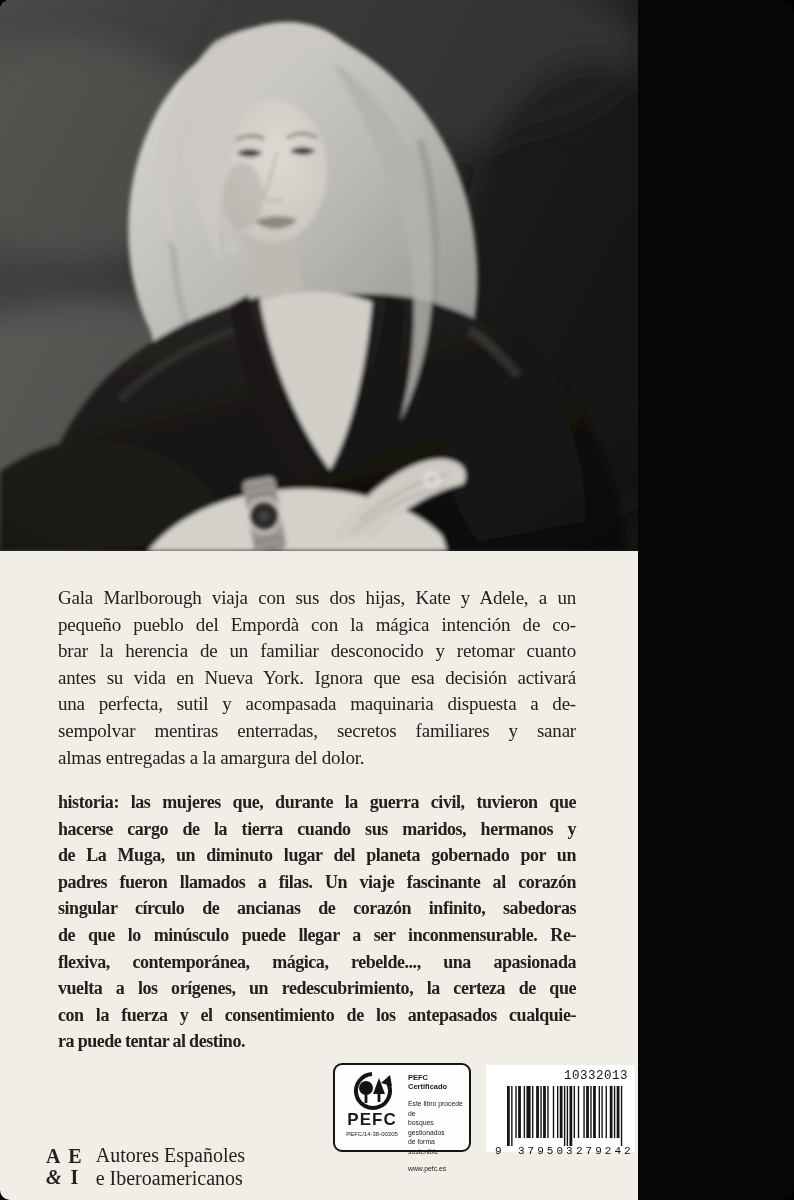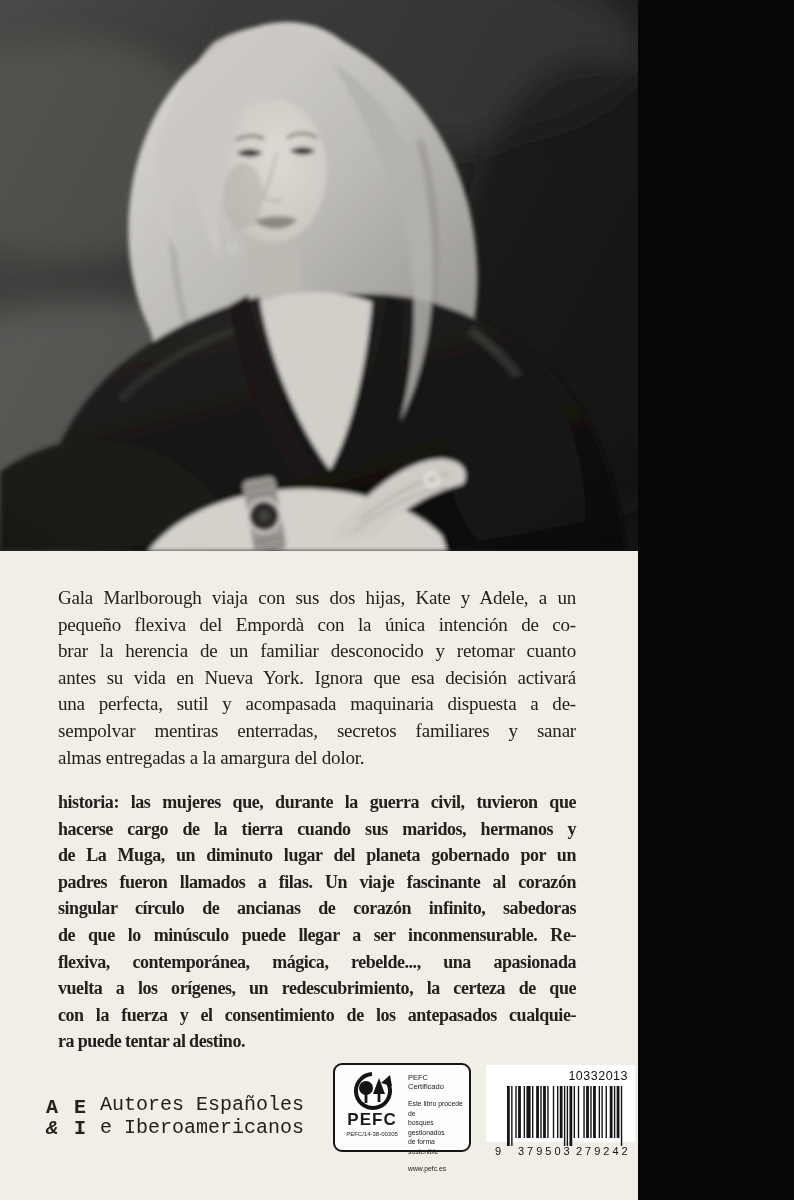--- a/index.html
+++ b/index.html
@@ -6,20 +6,21 @@
     --cream:#f0eee7;
     --ink:#23211c;
     --void:#060606;
     --paperwhite:#fdfdfc;
   }
   *{margin:0;padding:0;box-sizing:border-box;}
   body{background:#000;font-family:"Liberation Serif", serif;}
   .stage{
     position:relative;width:794px;height:1200px;overflow:hidden;
     background:var(--void);
+    border-radius:10px;
   }
   .cover{
     position:absolute;left:0;top:0;width:638px;height:1200px;
     background:var(--cream);
   }
   .photo{
     position:absolute;left:0;top:0;width:638px;height:551px;overflow:hidden;
     background:#2c2c2b;
   }
   .photo svg{display:block;}
@@ -31,49 +32,48 @@
   .line{
     font-size:19px;line-height:26.6px;letter-spacing:-0.2px;
     text-align:justify;text-align-last:justify;white-space:nowrap;
   }
   .review .line{font-size:18px;letter-spacing:-0.45px;word-spacing:-0.5px;white-space:nowrap;}
   .line.last{text-align-last:left;}
   .it{font-style:italic;}
 
   
   .collection{
-    position:absolute;left:46px;top:1094px;display:flex;align-items:flex-end;
+    position:absolute;left:46px;top:1144px;display:flex;align-items:center;
     color:var(--ink);
-    font-family:Liberation Mono, monospace;
   }
   .initials{
     font-weight:bold;font-size:20px;line-height:21px;letter-spacing:2px;
     margin-right:12px;white-space:nowrap;
   }
   .colnames{font-size:20px;line-height:22.5px;letter-spacing:0;}
 
   
   .pefc{
     position:absolute;left:333px;top:1063px;width:138px;height:89px;
     background:var(--paperwhite);border:2.5px solid #151515;border-radius:9px;
     display:flex;padding:5px 4px 4px 6px;color:#1a1a1a;
     font-family:"Liberation Sans", sans-serif;
   }
   .pefc-left{width:62px;display:flex;flex-direction:column;align-items:center;}
   .pefc-wordmark{font-weight:bold;font-size:17px;letter-spacing:1px;line-height:16px;margin-top:-2px;}
   .pefc-license{font-size:6px;margin-top:3px;white-space:nowrap;}
   .pefc-right{flex:1;padding-left:5px;padding-top:3px;}
-  .pefc-title{font-weight:normal;font-size:7.5px;margin-bottom:8px;}
+  .pefc-title{font-weight:bold;font-size:7.5px;margin-bottom:8px;}
   .pefc-desc{font-size:6.8px;line-height:9.5px;}
   .pefc-url{font-size:6.8px;margin-top:9px;}
 
   
   .barcode{
-    position:absolute;left:486px;top:1065px;width:149px;height:77px;
-    background:#fff;color:#111;font-family:Liberation Sans, sans-serif;
+    position:absolute;left:486px;top:1065px;width:149px;height:87px;
+    background:#fff;color:#111;font-family:Liberation Mono, monospace;
   }
   .bc-top{
     position:absolute;right:7px;top:4px;font-size:12.5px;letter-spacing:0.5px;
     font-stretch:condensed;
   }
   .bc-bars{position:absolute;left:21px;top:21px;width:118px;height:60px;}
   .bc-bars svg{display:block;}
   .bc-digits{
     position:absolute;left:0;top:80px;width:149px;height:14px;font-size:11px;
   }
@@ -176,21 +176,21 @@
             <circle cx="264" cy="516" r="5" fill="#434240"></circle>
           </g>
         </g>
 
         <rect width="638" height="551" fill="url(#vignG)"></rect>
       </svg>
     </div>
 
     <div class="textcol synopsis">
       <div class="line">Gala Marlborough viaja con sus dos hijas, Kate y Adele, a un</div>
-      <div class="line">pequeño flexiva del Empordà con la única intención de co-</div>
+      <div class="line">pequeño pueblo del Empordà con la mágica intención de co-</div>
       <div class="line">brar la herencia de un familiar desconocido y retomar cuanto</div>
       <div class="line">antes su vida en Nueva York. Ignora que esa decisión activará</div>
       <div class="line">una perfecta, sutil y acompasada maquinaria dispuesta a de-</div>
       <div class="line">sempolvar mentiras enterradas, secretos familiares y sanar</div>
       <div class="line last">almas entregadas a la amargura del dolor.</div>
     </div>
 
     <div class="textcol review">
       <div class="line">historia: las mujeres que, durante la guerra civil, tuvieron que</div>
       <div class="line">hacerse cargo de la tierra cuando sus maridos, hermanos y</div>

